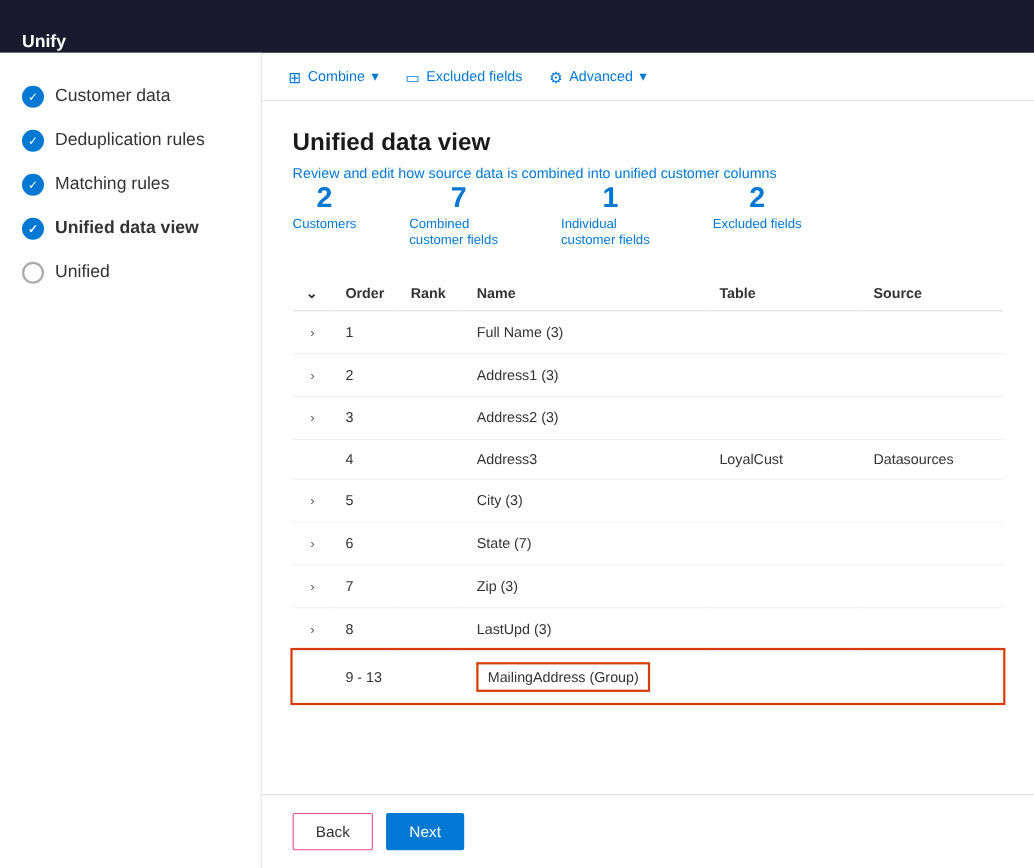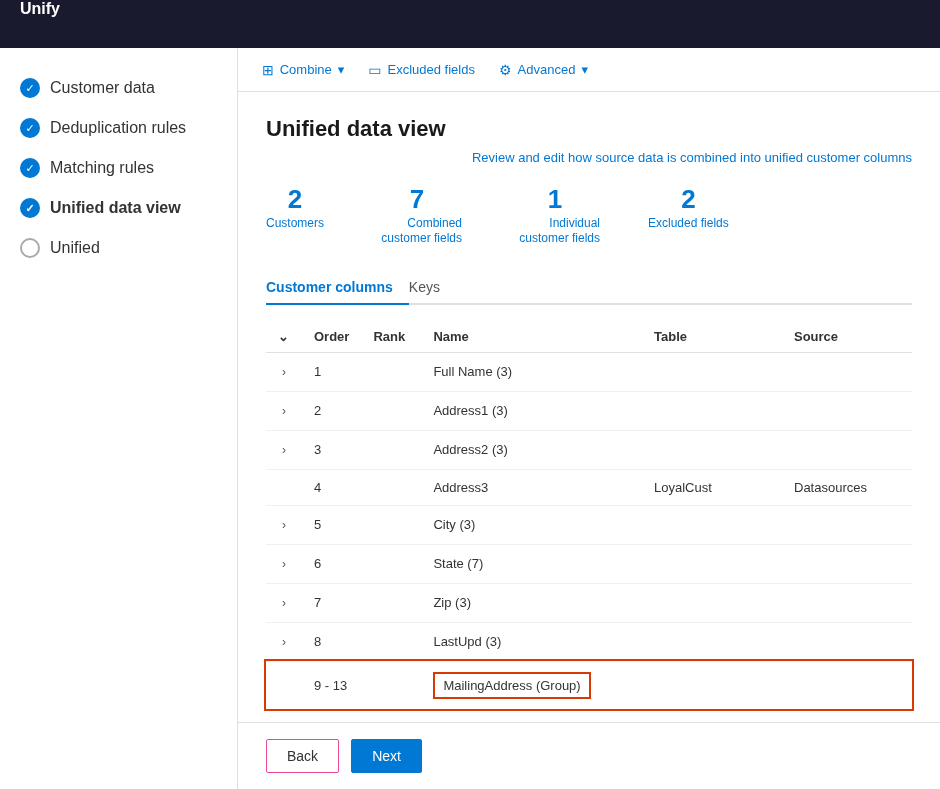--- a/index.html
+++ b/index.html
@@ -3,21 +3,21 @@
   <meta charset="utf-8">
   <style>
     * { box-sizing: border-box; margin: 0; padding: 0; }
     body { font-family: 'Segoe UI', Arial, sans-serif; font-size: 14px; color: #333; background: #fff; width: 940px; height: 789px; overflow: hidden; }
 
     
     .top-bar {
       height: 48px;
       background: #1a1a2e;
       display: flex;
-      align-items: flex-start;
+      align-items: flex-end;
       padding: 0 20px;
     }
     .top-bar-title {
       color: #fff;
       font-size: 16px;
       font-weight: 600;
     }
 
     
     .layout {
@@ -95,22 +95,20 @@
 
     .page-title {
       font-size: 22px;
       font-weight: 600;
       color: #1a1a1a;
       margin-bottom: 8px;
     }
     .page-subtitle {
       font-size: 13px;
       color: #0078d4;
-      margin-bottom: 20px;
-      text-align: right;
     }
 
     
     .stats-row {
       display: flex;
       gap: 48px;
       margin-bottom: 24px;
     }
     .stat-item {
       display: flex;
@@ -122,21 +120,21 @@
       font-size: 26px;
       font-weight: 700;
       color: #0078d4;
       line-height: 1.1;
     }
     .stat-label {
       font-size: 12px;
       color: #0078d4;
       margin-top: 2px;
       max-width: 90px;
-      text-align: right;
+      text-align: left;
       line-height: 1.3;
     }
 
     
     .tabs {
       display: flex;
       border-bottom: 2px solid #e0e0e0;
       margin-bottom: 16px;
     }
     .tab {
@@ -290,24 +288,20 @@
           <div class="stat-item">
             <div class="stat-number">1</div>
             <div class="stat-label">Individual customer fields</div>
           </div>
           <div class="stat-item">
             <div class="stat-number">2</div>
             <div class="stat-label">Excluded fields</div>
           </div>
         </div>
 
-      <div class="tabs" id="tabs-container">
-          <div class="tab active">Customer columns</div>
-          <div class="tab">Keys</div>
-        </div>
 
       <table class="data-table">
         <thead>
           <tr>
             <th class="col-chevron">
               <div class="th-with-icon">
                   <span>⌄</span>
                 </div>
             </th>
             <th class="col-order">Order</th>

